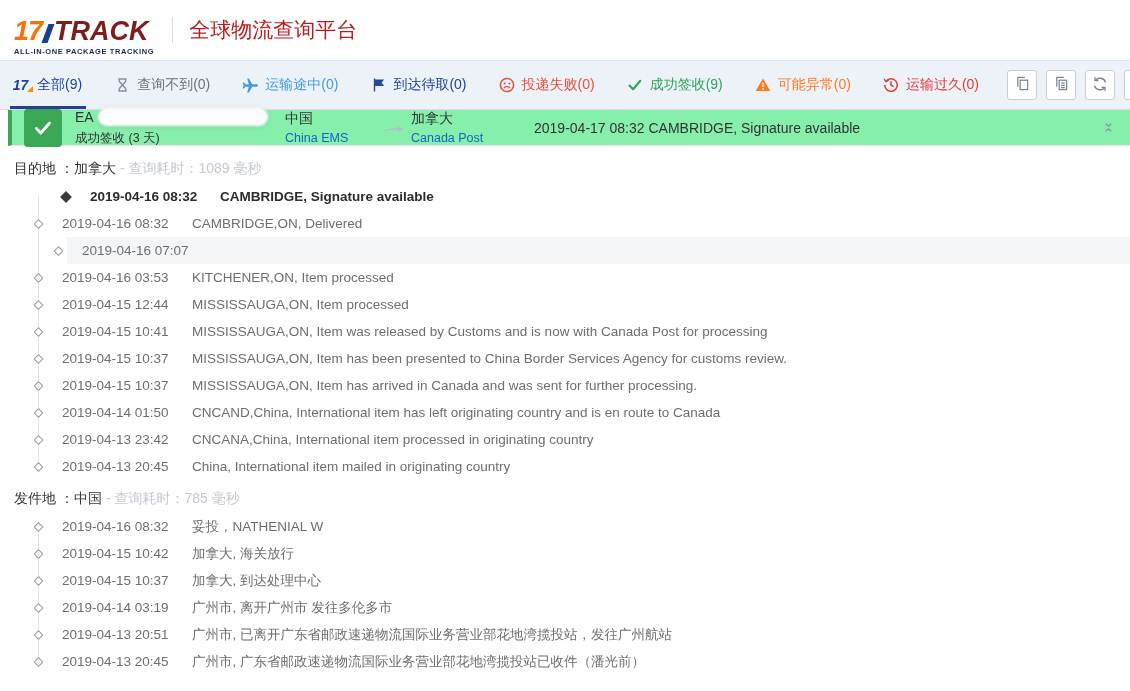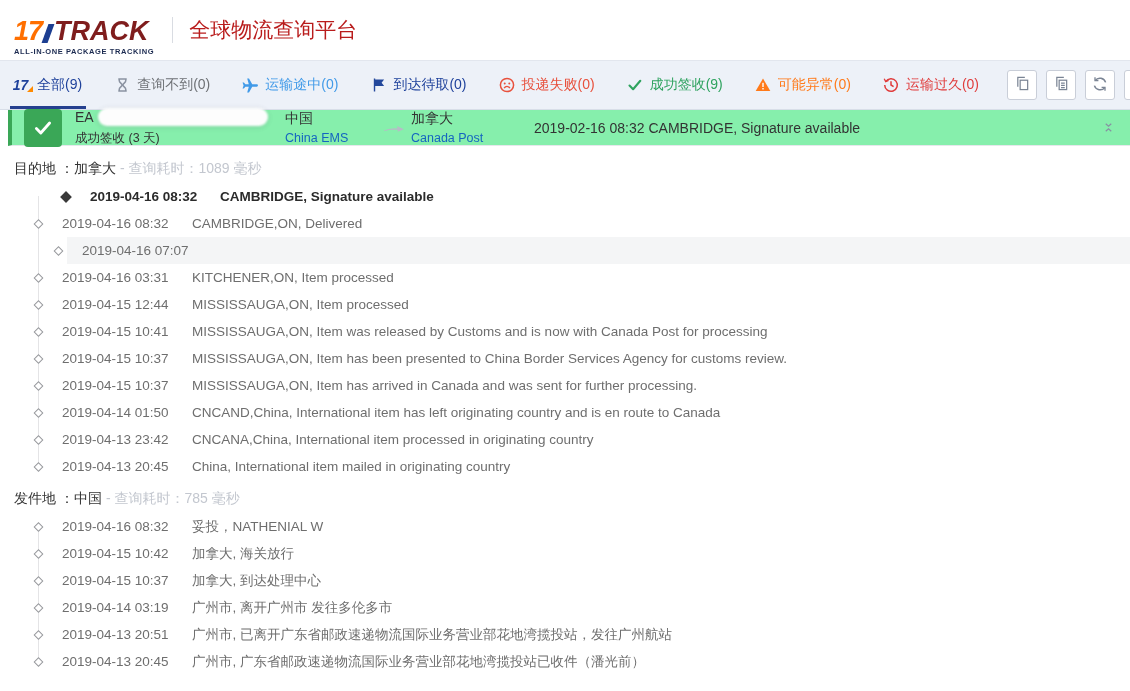--- a/index.html
+++ b/index.html
@@ -197,21 +197,21 @@
       <span class="route-arrow">
         <svg width="24" height="10" viewBox="0 0 24 10">
             <path d="M1 8 Q10 4.5 16.5 5.5 L16 3 23 6.2 16.5 8.8 16.8 6.9 Q9 6.6 1 8 Z" fill="#b6bcc6"></path>
           </svg>
       </span>
       <div class="loc loc-d">
         <div class="country">加拿大</div>
         <a class="carrier">Canada Post</a>
       </div>
     </div>
-    <div class="latest">2019-02-16 08:32  CAMBRIDGE, Signature available</div>
+    <div class="latest">2019-04-17 08:32  CAMBRIDGE, Signature available</div>
     <span class="collapse">
       <svg width="11" height="11" viewBox="0 0 16 16" fill="none" stroke="#8792a2" stroke-width="1.8">
           <path d="M4 2.5l4 3.5 4-3.5M4 13.5L8 10l4 3.5"></path>
         </svg>
     </span>
   </section>
 
   <div id="sections">
       <div class="section">
         <div class="sec-head"><span class="sec-label">目的地 ：加拿大</span><span class="sec-meta">- 查询耗时：1089 毫秒</span></div>
@@ -225,21 +225,21 @@
             <span class="diamond"></span>
             <span class="etime">2019-04-16 08:32</span>
             <span class="edesc">CAMBRIDGE,ON, Delivered</span>
           </div>
           <div class="event highlight">
             <span class="diamond"></span>
             <span class="etime">2019-04-16 07:07</span>
           </div>
           <div class="event">
             <span class="diamond"></span>
-            <span class="etime">2019-04-16 03:31</span>
+            <span class="etime">2019-04-16 03:53</span>
             <span class="edesc">KITCHENER,ON, Item processed</span>
           </div>
           <div class="event">
             <span class="diamond"></span>
             <span class="etime">2019-04-15 12:44</span>
             <span class="edesc">MISSISSAUGA,ON, Item processed</span>
           </div>
           <div class="event">
             <span class="diamond"></span>
             <span class="etime">2019-04-15 10:41</span>

